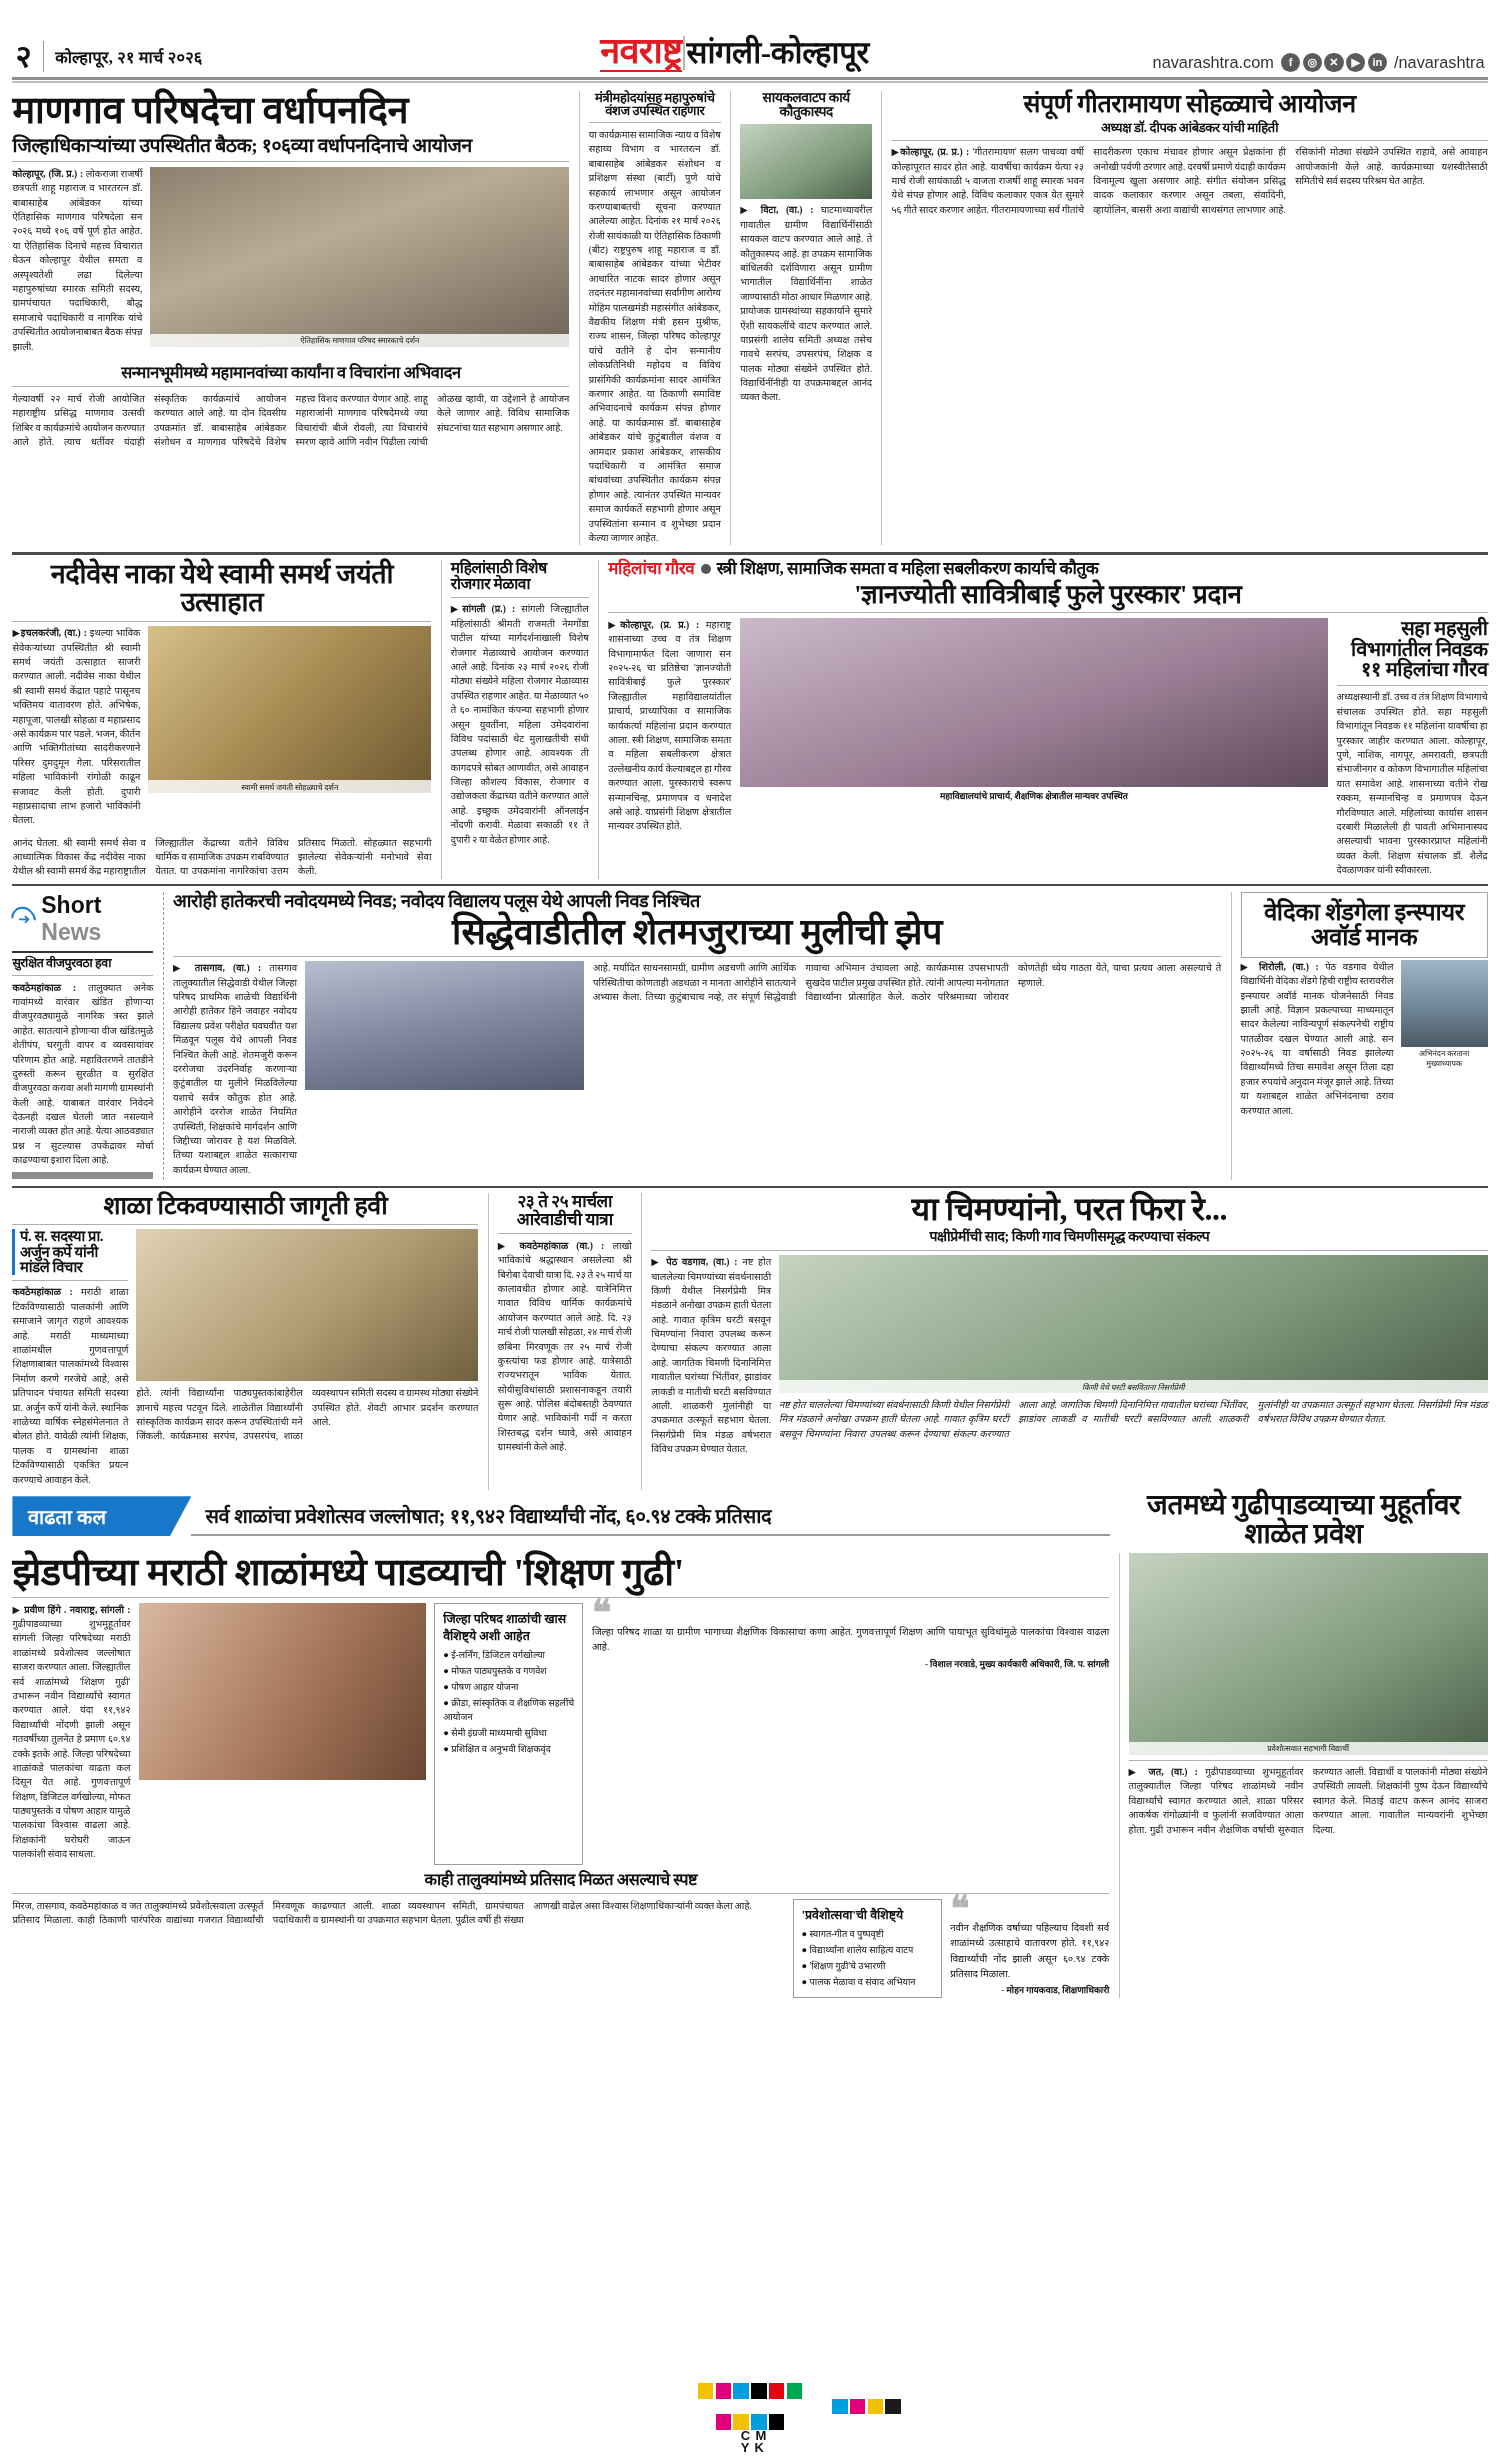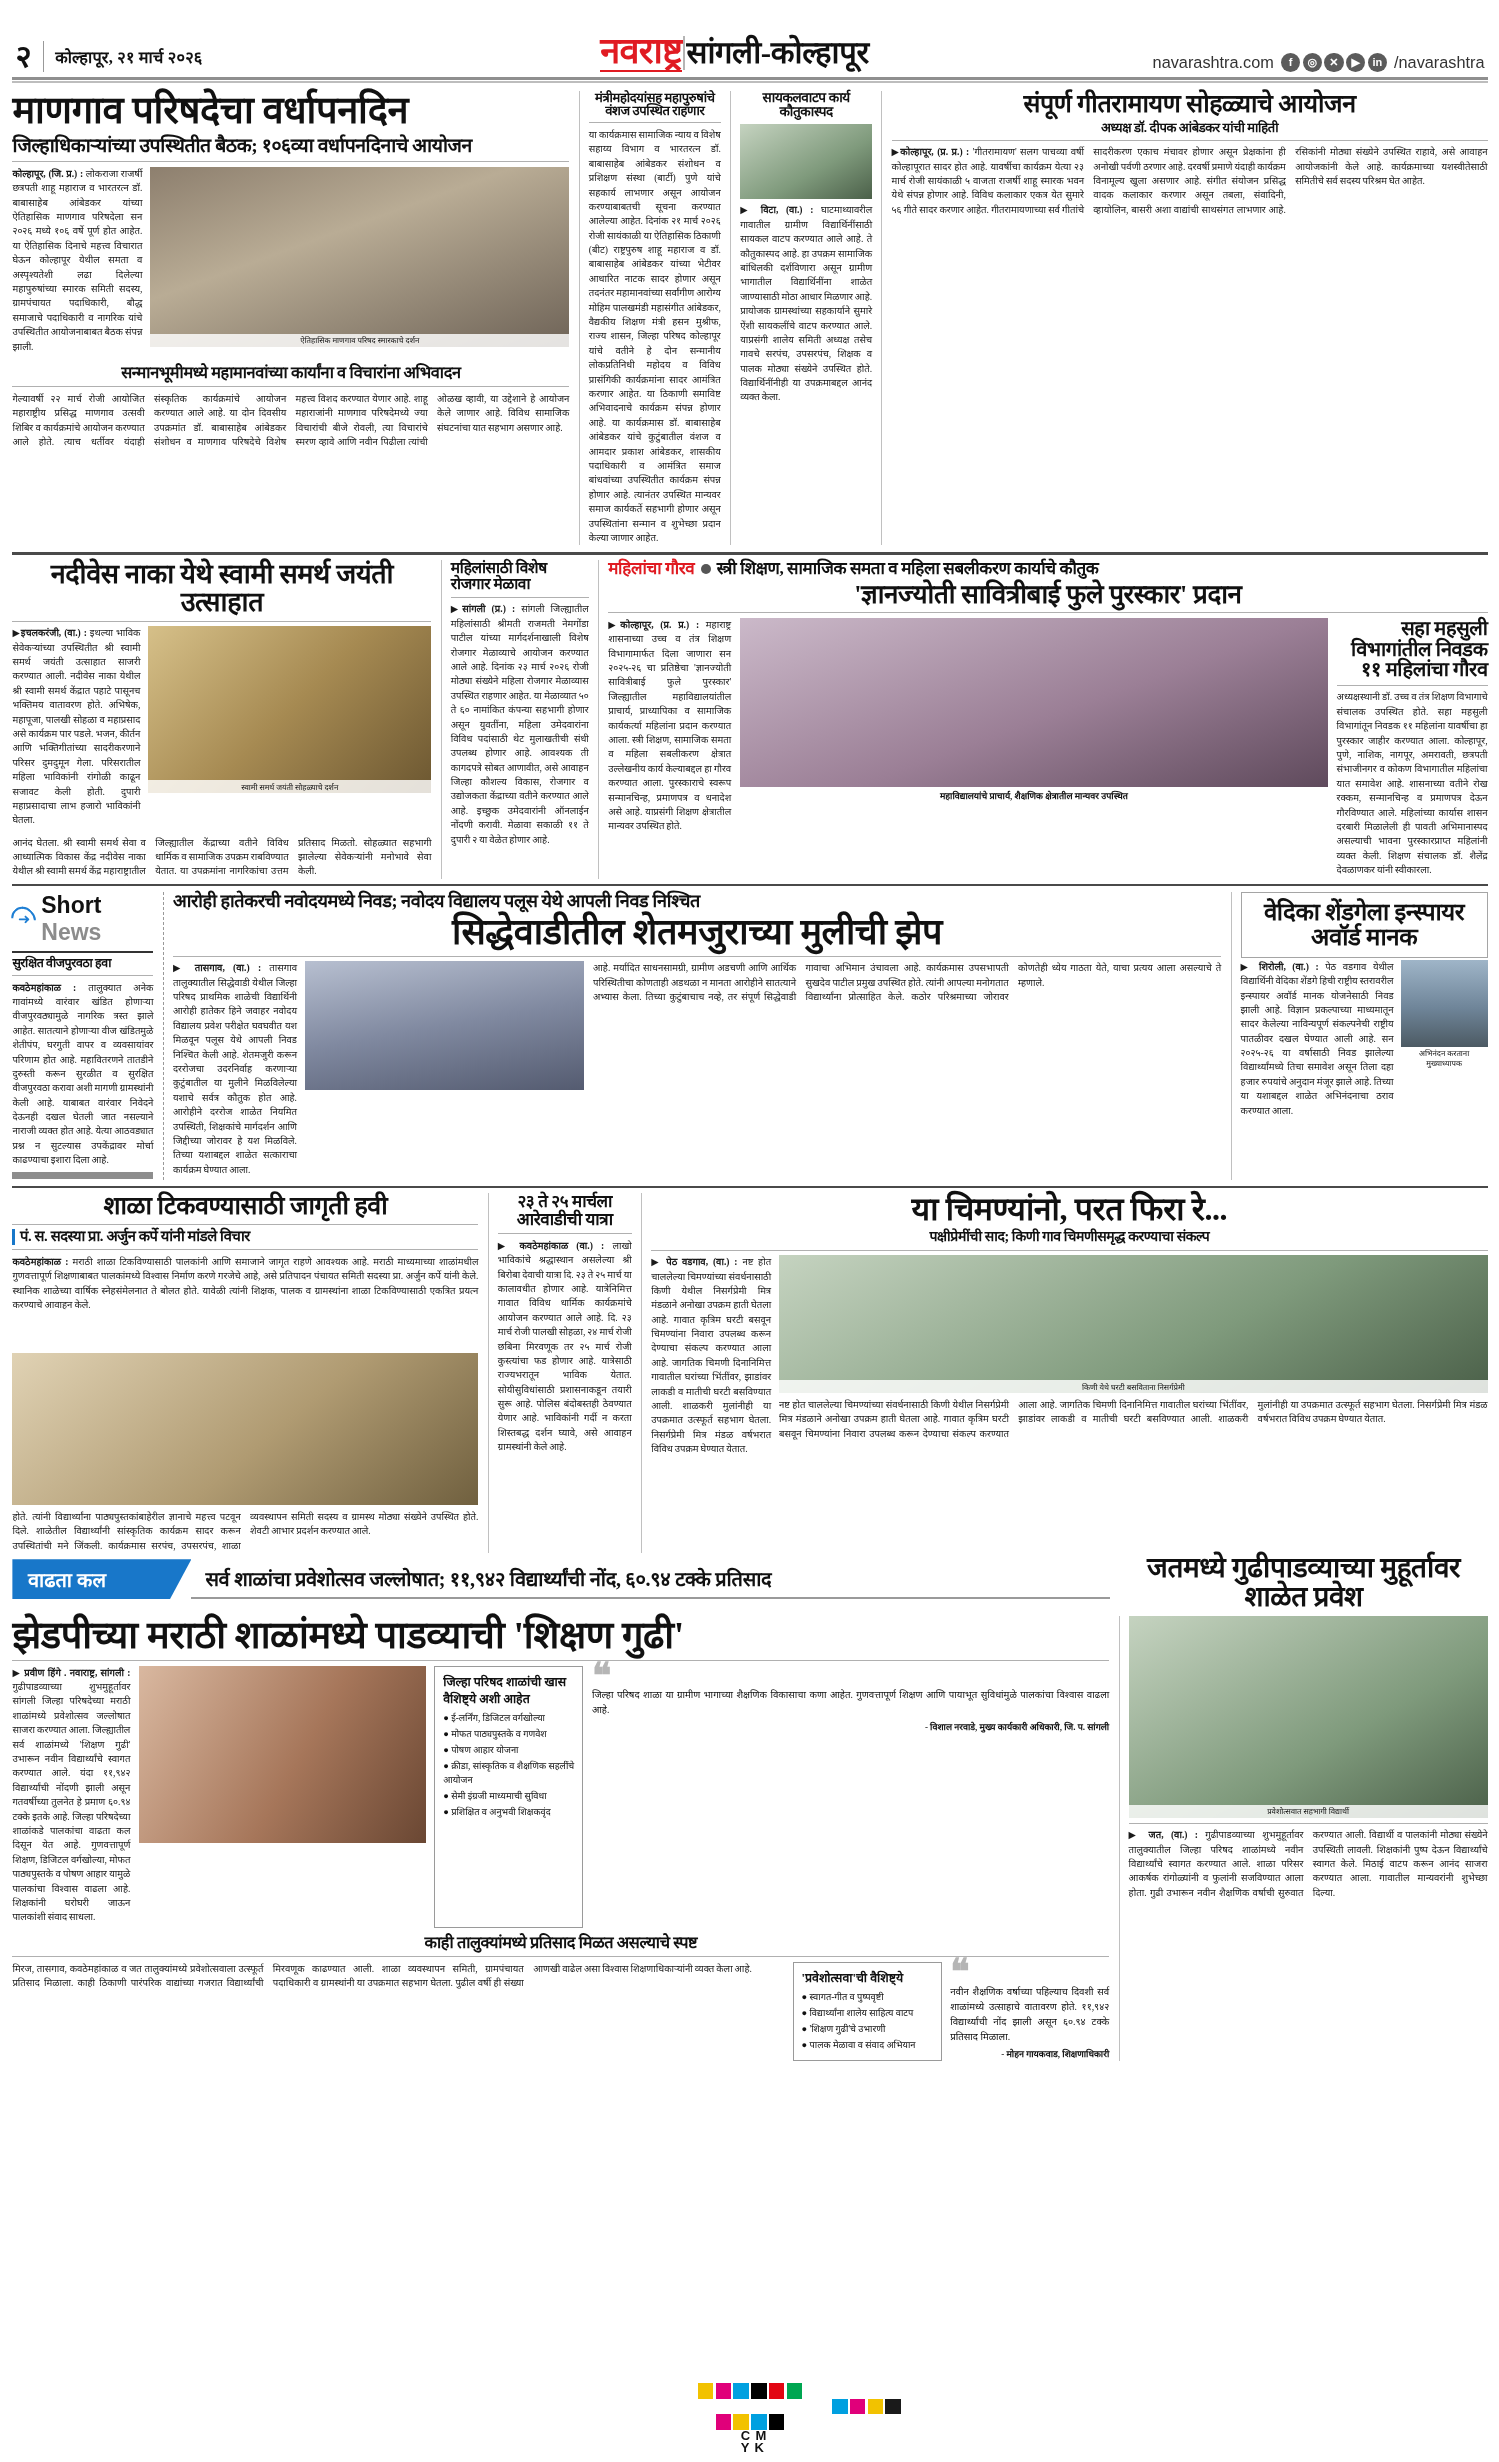--- a/index.html
+++ b/index.html
@@ -306,21 +306,21 @@
     </div>
   </div>
 
   <div class="sec-rule"></div>
 
   <div style="display:flex;gap:9.3px;">
 
     <div style="flex:0 0 466px;">
       <div class="hl" style="font-size:25px;text-align:center;">शाळा टिकवण्यासाठी जागृती हवी</div>
       <div class="sec-rule-thin"></div>
-      <div style="display:flex;gap:7.8px;flex-direction:column;">
+      <div style="display:flex;gap:7.8px;">
         <div style="flex:0 0 116px;">
           <div class="hl" style="font-size:14.7px;border-left:3.1px solid #1877c9;padding-left:4.7px;">पं. स. सदस्या प्रा. अर्जुन कर्पे यांनी मांडले विचार</div>
           <div class="sec-rule-thin"></div>
           <div class="body-txt">
             <p><span class="dateline">कवठेमहांकाळ :</span>
             <span>मराठी शाळा टिकविण्यासाठी पालकांनी आणि समाजाने जागृत राहणे आवश्यक आहे. मराठी माध्यमाच्या शाळांमधील गुणवत्तापूर्ण शिक्षणाबाबत पालकांमध्ये विश्वास निर्माण करणे गरजेचे आहे, असे प्रतिपादन पंचायत समिती सदस्या प्रा. अर्जुन कर्पे यांनी केले. स्थानिक शाळेच्या वार्षिक स्नेहसंमेलनात ते बोलत होते. यावेळी त्यांनी शिक्षक, पालक व ग्रामस्थांना शाळा टिकविण्यासाठी एकत्रित प्रयत्न करण्याचे आवाहन केले.</span></p>
           </div>
         </div>
         <div style="flex:1;">
           <div class="photo p7" style="height:152px;"></div>
@@ -344,21 +344,21 @@
 
     <div style="flex:1;">
       <div class="hl" style="font-size:32px;text-align:center;">या चिमण्यांनो, परत फिरा रे...</div>
       <div class="hl" style="font-size:14px;text-align:center;margin-top:3.9px;">पक्षीप्रेमींची साद; किणी गाव चिमणीसमृद्ध करण्याचा संकल्प</div>
       <div class="sec-rule-thin"></div>
       <div style="display:flex;gap:7.8px;">
         <div style="flex:0 0 120px;" class="body-txt">
           <p><span class="dateline">▶ पेठ वडगाव, (वा.) :</span>
           <span>नष्ट होत चाललेल्या चिमण्यांच्या संवर्धनासाठी किणी येथील निसर्गप्रेमी मित्र मंडळाने अनोखा उपक्रम हाती घेतला आहे. गावात कृत्रिम घरटी बसवून चिमण्यांना निवारा उपलब्ध करून देण्याचा संकल्प करण्यात आला आहे. जागतिक चिमणी दिनानिमित्त गावातील घरांच्या भिंतींवर, झाडांवर लाकडी व मातीची घरटी बसविण्यात आली. शाळकरी मुलांनीही या उपक्रमात उत्स्फूर्त सहभाग घेतला. निसर्गप्रेमी मित्र मंडळ वर्षभरात विविध उपक्रम घेण्यात येतात.</span></p>
         </div>
-        <div style="flex:1;">
+        <div style="flex:1;font-style:italic;">
           <div class="photo p4" style="height:138px;">
             <div class="cap">किणी येथे घरटी बसविताना निसर्गप्रेमी</div>
           </div>
           <div class="body-txt cols3" style="margin-top:4.7px;">नष्ट होत चाललेल्या चिमण्यांच्या संवर्धनासाठी किणी येथील निसर्गप्रेमी मित्र मंडळाने अनोखा उपक्रम हाती घेतला आहे. गावात कृत्रिम घरटी बसवून चिमण्यांना निवारा उपलब्ध करून देण्याचा संकल्प करण्यात आला आहे. जागतिक चिमणी दिनानिमित्त गावातील घरांच्या भिंतींवर, झाडांवर लाकडी व मातीची घरटी बसविण्यात आली. शाळकरी मुलांनीही या उपक्रमात उत्स्फूर्त सहभाग घेतला. निसर्गप्रेमी मित्र मंडळ वर्षभरात विविध उपक्रम घेण्यात येतात.</div>
         </div>
       </div>
     </div>
   </div>
 
   <div style="display:flex;gap:9.3px;align-items:flex-start;">

